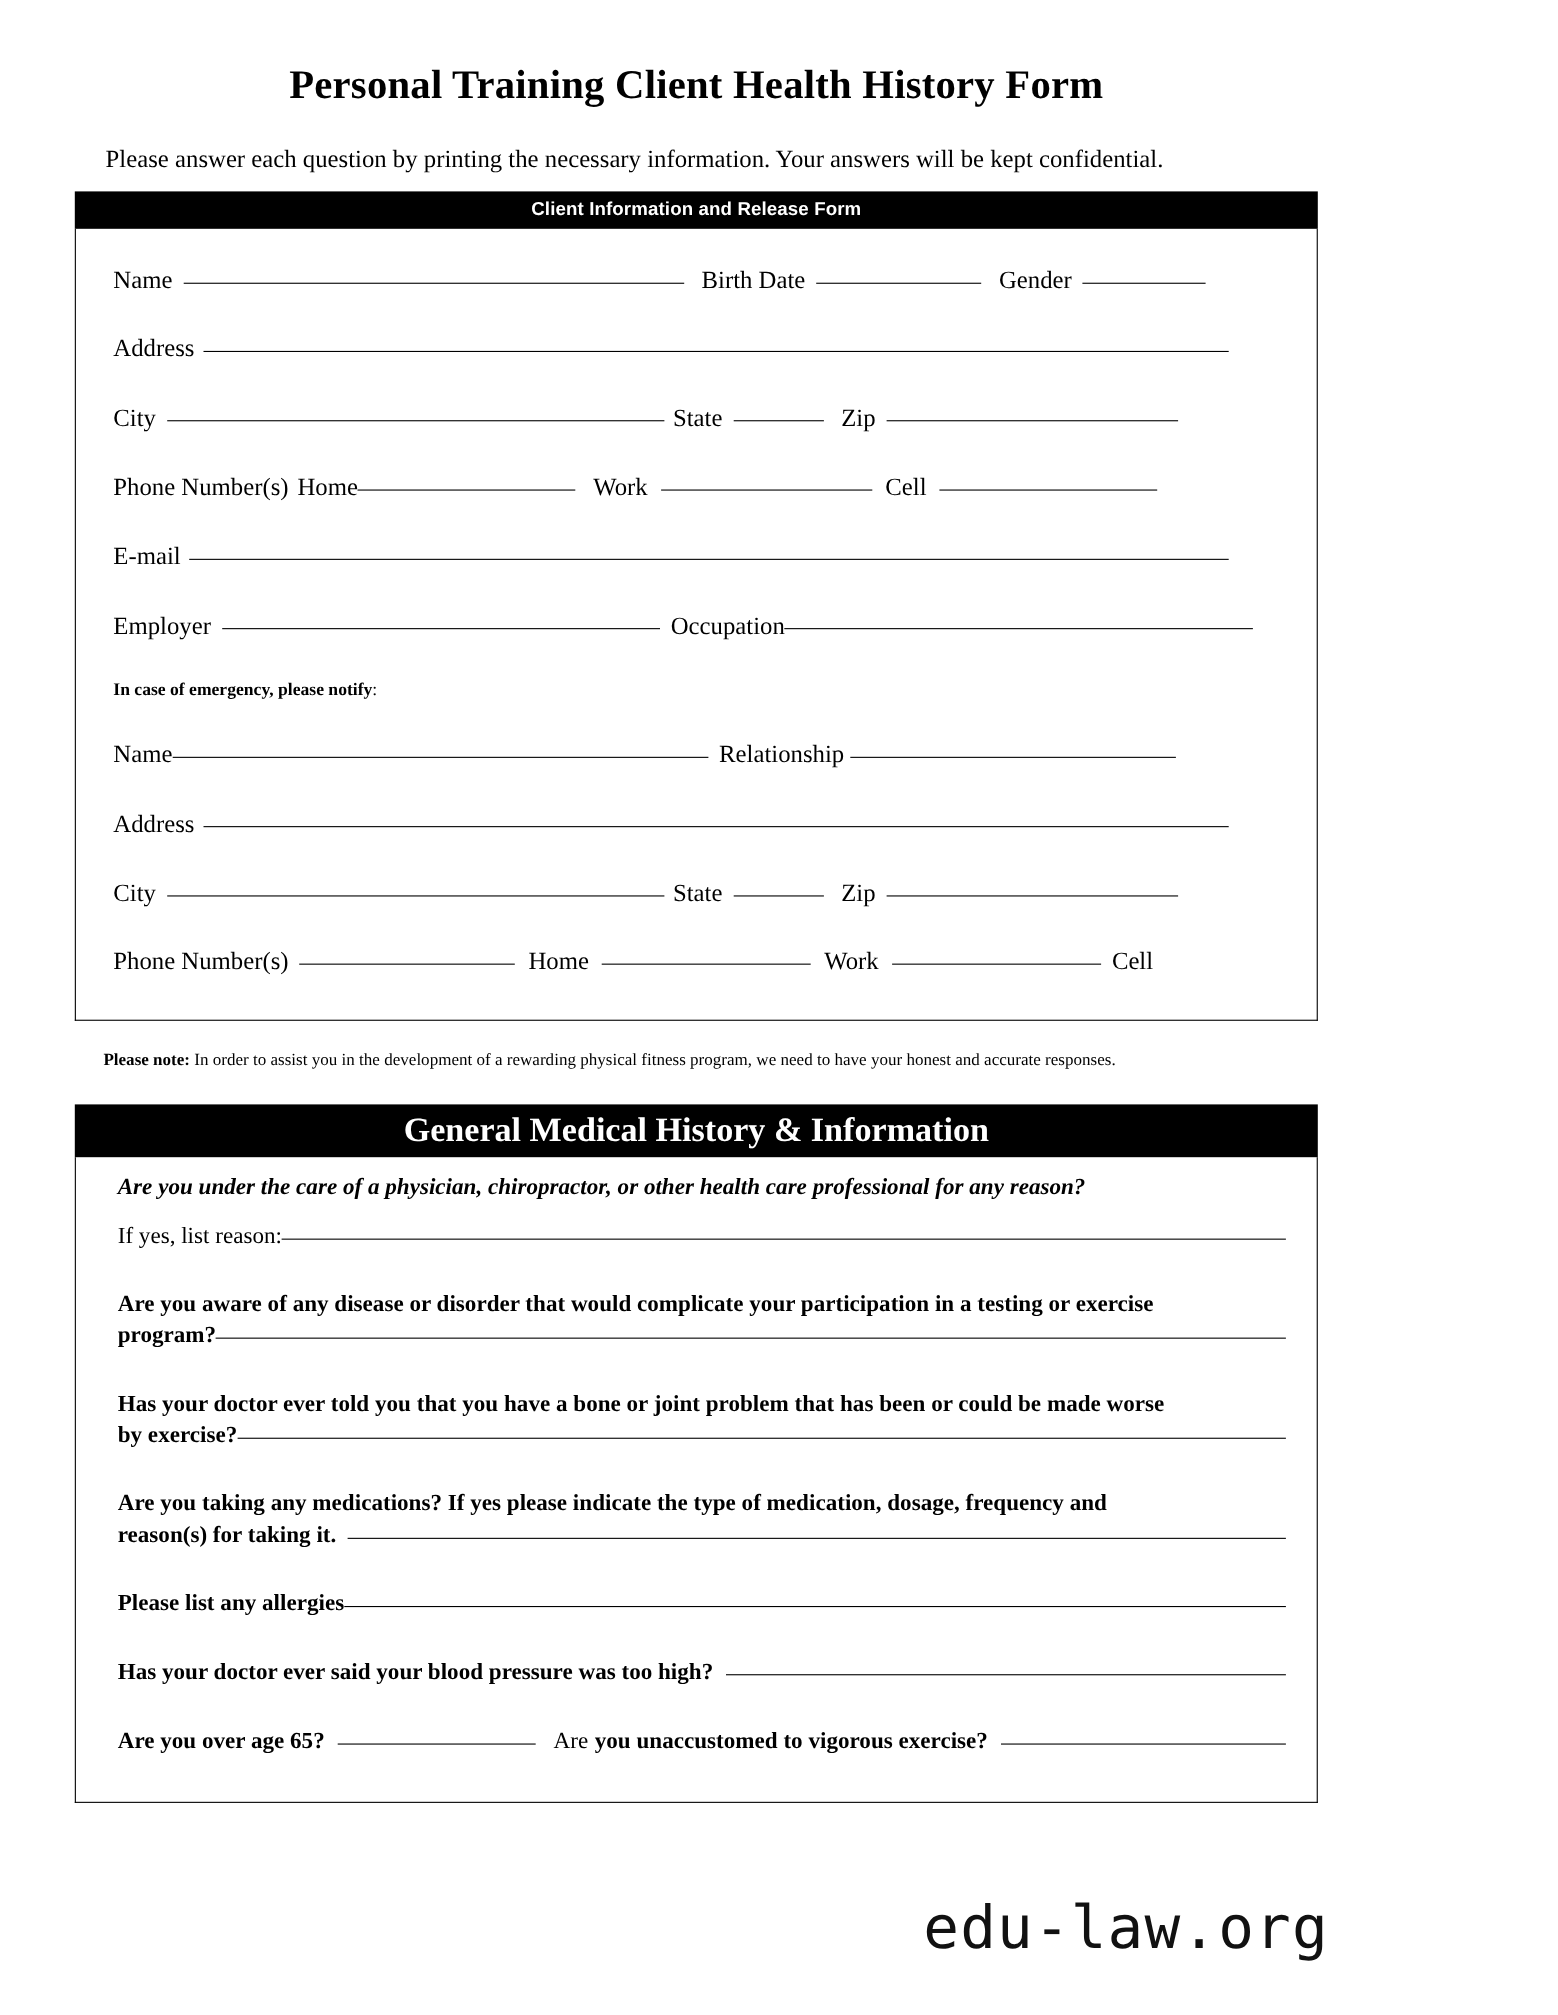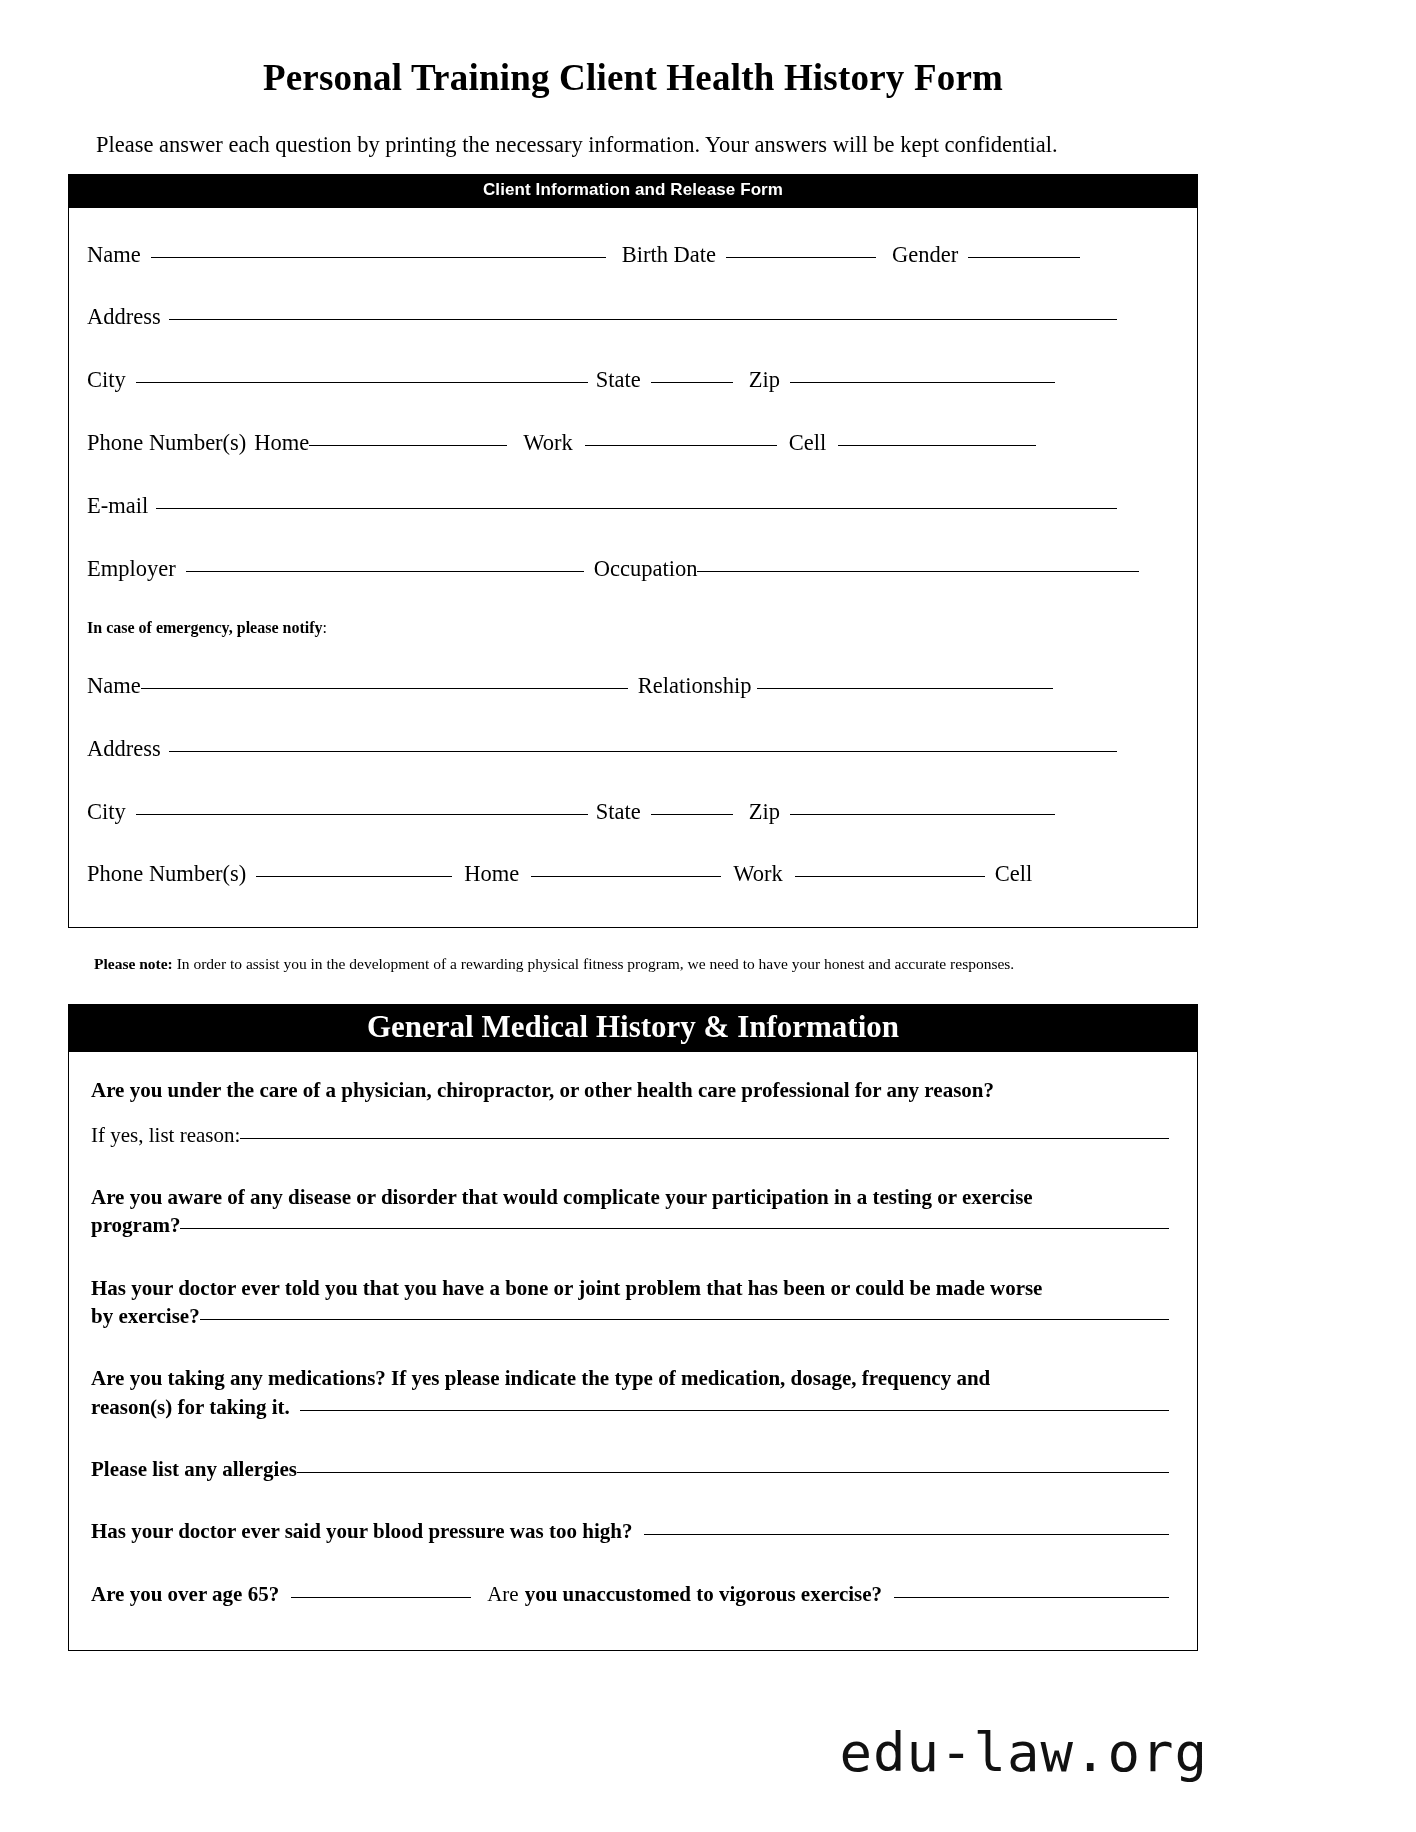--- a/index.html
+++ b/index.html
@@ -62,20 +62,21 @@
     font-family: "Liberation Serif", serif;
     font-size: 31px;
   }
 
   
   .boxed {
     margin: 0 68px 0 68px;
     border: 1.5px solid #000000;
     border-top: none;
     box-sizing: border-box;
+    padding-left: 16px;
   }
   .bar-wrap {
     margin: 0 68px;
   }
 
   #client-section-body {
     padding: 34px 18px 40px 18px;
   }
 
   #medical-section-body {
@@ -128,21 +129,21 @@
   .please-note b { font-weight: bold; }
 
   
   .q-block {
     font-size: 21px;
     line-height: 1.35;
     font-weight: bold;
     margin: 0 0 16px 0;
     padding: 0 6px 0 8px;
   }
-  .q-block.first { margin-top: 14px; }
+  .q-block.first { margin-top: 2px; font-style: italic; }
   .q-text-plain { font-weight: normal; }
 
   .q-inline {
     display: flex;
     align-items: baseline;
     white-space: nowrap;
   }
   .q-inline .rule { top: -3px; }
 
   .q-spacer { height: 18px; }

